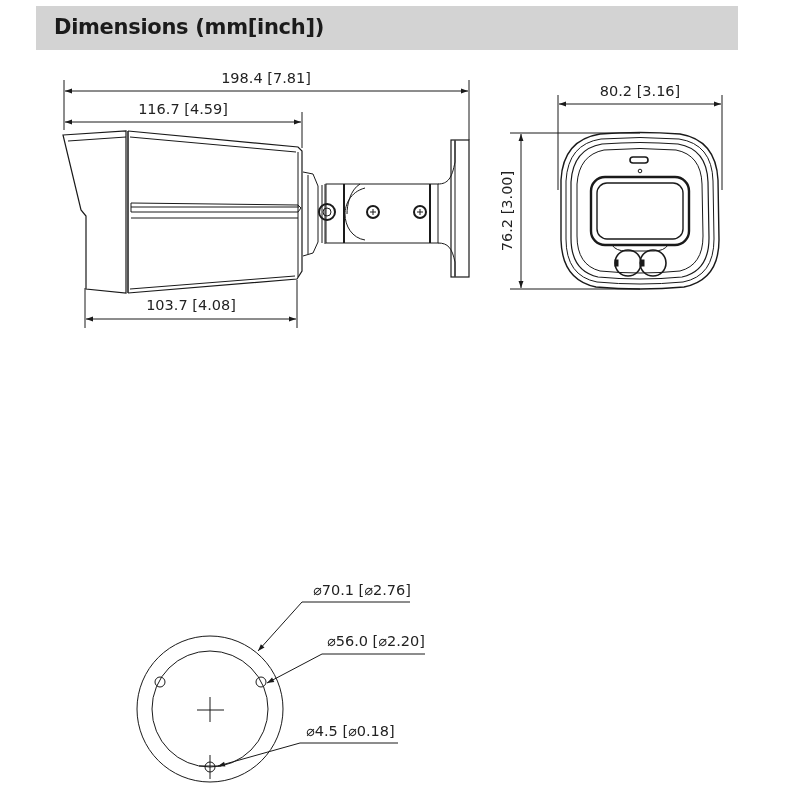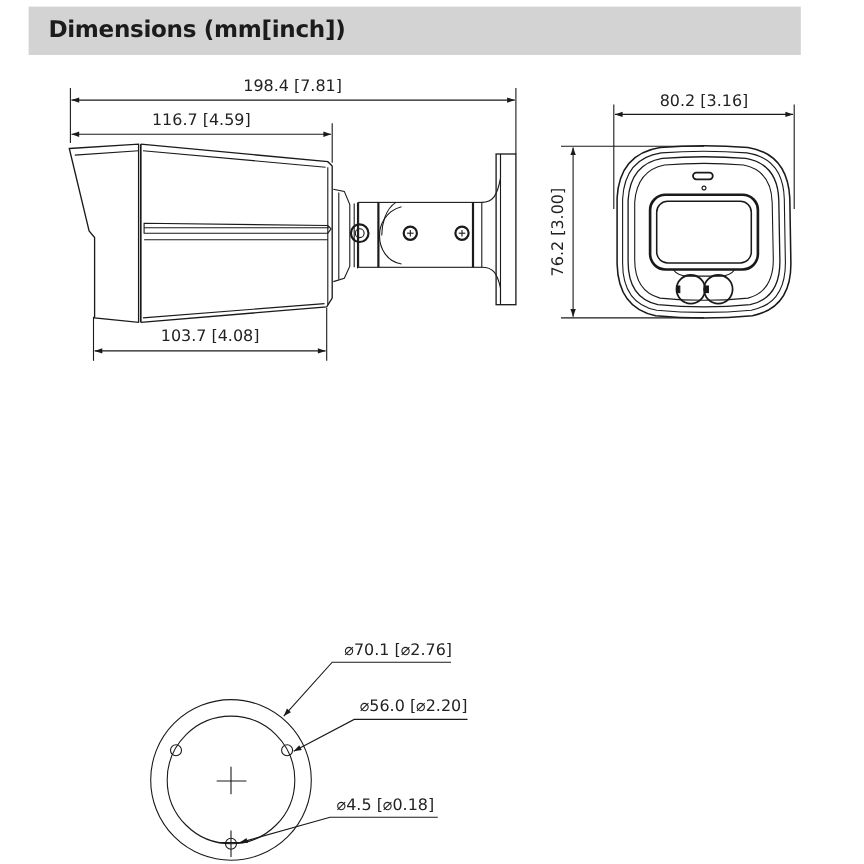--- a/index.html
+++ b/index.html
@@ -1,18 +1,18 @@
 <!DOCTYPE html>
 <html><head>
 <meta charset="utf-8">
 <style>
   html, body { margin:0; padding:0; background:#ffffff; }
   body { width:785px; height:785px; position:relative; overflow:hidden;
          font-family:"Liberation Sans", sans-serif; color:#1a1a1a; }
-  .header { position:absolute; left:26px; top:6px; width:702px; height:44px;
+  .header { position:absolute; left:36px; top:6px; width:702px; height:44px;
             background:#d3d3d3; }
   .header-title { position:absolute; left:18px; top:9px; font-size:21px; font-weight:bold;
                   font-family:"DejaVu Sans", sans-serif; letter-spacing:-0.3px; color:#1b1b1b; }
   svg { position:absolute; left:0; top:0; }
   .dim { font-family:"DejaVu Sans", sans-serif; font-size:14.5px; fill:#222; }
 </style>
 </head>
 <body>
 
 <div class="header">

